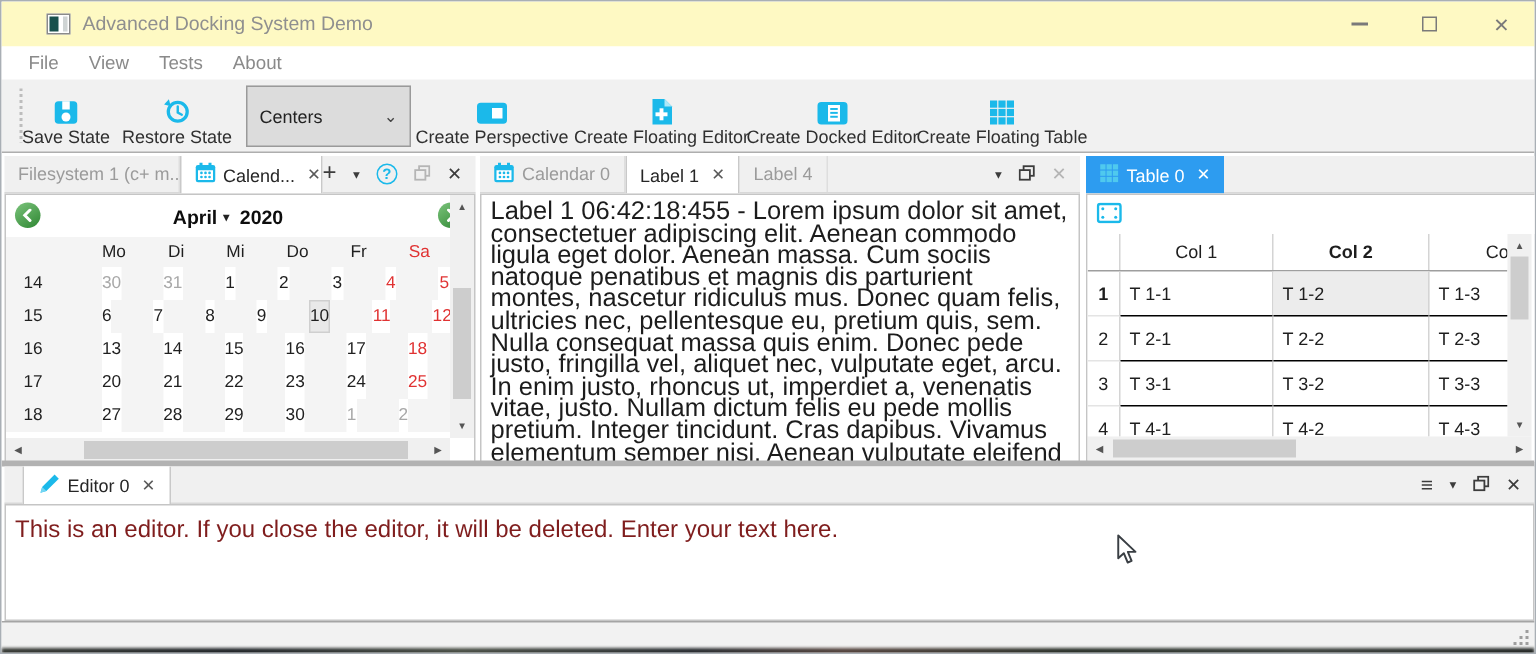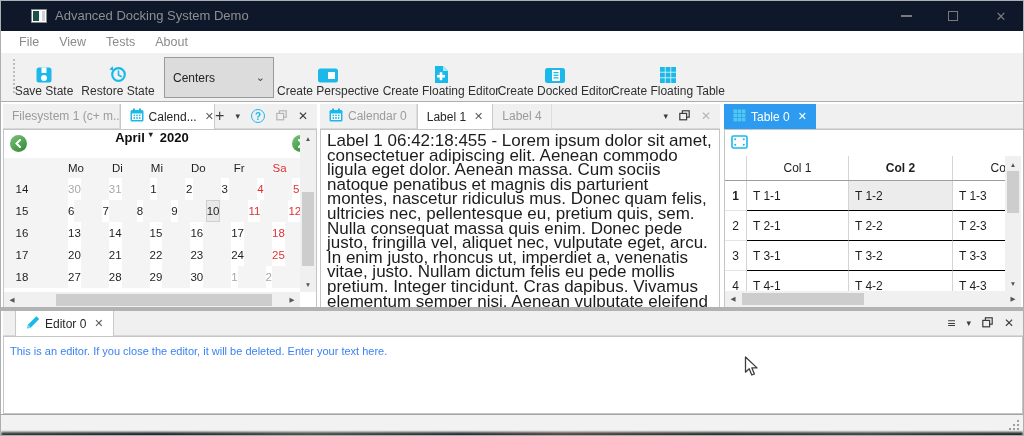--- a/index.html
+++ b/index.html
@@ -2,21 +2,21 @@
 <html><head>
 <meta charset="utf-8">
 <style>
   html,body{margin:0;padding:0;background:#e8e8e8;}
   #app{position:relative;width:1024px;height:436px;background:#ffffff;
        font-family:"Liberation Sans",sans-serif;font-size:12px;color:#2b2b2b;
        overflow:hidden;border:1px solid #a9afb5;box-sizing:border-box;}
   .abs{position:absolute;}
 
   
-  .titlebar{left:0;top:0;width:100%;height:30px;background:#0f172a;}
+  .titlebar{left:0;top:0;width:100%;height:30px;background:#fef9c3;}
   .app-icon{left:30px;top:8px;width:16px;height:14px;border:1px solid #8a8a8a;background:#fff;box-sizing:border-box;}
   .app-icon .pane{position:absolute;left:1px;top:1px;width:6px;height:10px;background:#19514d;}
   .app-icon .pane2{position:absolute;right:1px;top:1px;width:3px;height:10px;background:#cfd4d4;}
   .title-text{left:54px;top:0;height:30px;line-height:30px;color:#8f8f8f;font-size:13px;white-space:nowrap;}
   .win-btn{top:0;width:34px;height:30px;display:flex;align-items:center;justify-content:center;color:#757575;}
   .glyph-min{width:11px;height:2px;background:#7a7a7a;}
   .glyph-max{width:10px;height:10px;border:1.4px solid #7a7a7a;box-sizing:border-box;}
   .glyph-close{font-size:13px;color:#7a7a7a;}
 
   
@@ -56,21 +56,21 @@
   .dock-left{left:2px;top:103px;width:314px;height:205px;}
   .dock-center{left:319px;top:103px;width:400px;height:205px;}
   .dock-right{left:723px;top:103px;width:356px;height:205px;}
   .dock-bottom{left:2px;top:310px;width:1020px;height:103px;}
   .h-splitter{left:0;top:306px;width:100%;height:4px;background:#b2b2b2;}
 
   
   .cal-nav{position:absolute;left:0;top:0;width:296px;height:28px;background:#fff;}
   .cal-nav-btn{position:absolute;top:5px;width:17px;height:17px;border-radius:50%;
      background:linear-gradient(145deg,#7cc47c,#2e8632);display:flex;align-items:center;justify-content:center;}
-  .cal-title{position:absolute;left:0;top:0;width:296px;height:28px;display:flex;
+  .cal-title{position:absolute;left:0;top:0;width:296px;height:28px;display:flex;align-items:center;
      justify-content:center;gap:7px;font-weight:bold;font-size:13px;color:#0d0d0d;}
   .cal-month-arrow{font-size:8px;color:#222;margin-left:-3px;}
   .cal-table{position:absolute;left:0;top:28px;width:296px;background:#f4f4f4;}
   .cal-row{display:flex;height:22px;gap:28px;}
   .cal-headrow{height:20px;}
   .cal-cell{flex:1;display:flex;align-items:center;justify-content:center;font-size:11.5px;color:#1f1f1f;box-sizing:border-box;}
   .cal-wk{flex:0 0 36px;background:#f4f4f4;}
   .cal-day{background:#fff;}
   .cal-cell.red{color:#e03232;}
   .cal-cell.muted{color:#a8a8a8;}
@@ -102,21 +102,21 @@
   .tc.rowhead{display:flex;align-items:center;justify-content:center;border-right:1px solid #d4d4d4;border-bottom:1px solid #e4e4e4;}
   .tc.cell{display:flex;align-items:center;padding-left:6px;border-right:1px solid #d4d4d4;border-bottom:1px solid #000000;}
   .tc.bold{font-weight:bold;}
   .tc.selcell{background:#ececec;}
   .trow .tc:nth-child(1){width:22px;}
   .trow .tc:nth-child(2){width:102px;}
   .trow .tc:nth-child(3){width:104px;}
   .trow .tc:nth-child(4){width:104px;}
 
   
-  .editor-text{position:absolute;left:6px;top:8px;right:6px;font-size:11px;color:#3b82f6;}
+  .editor-text{position:absolute;left:6px;top:8px;right:6px;font-size:16px;color:#7f1d1d;}
 
   
   .statusbar{left:0;top:413px;width:100%;height:18px;background:#f2f2f2;border-top:1px solid #a5a5a5;box-sizing:border-box;}
   .sizegrip{right:3px;top:418px;width:12px;height:12px;}
   .desktop-strip{left:0;top:431px;width:100%;height:5px;filter:blur(1px);
      background:linear-gradient(90deg,#3a3d38 0%,#23272b 15%,#4a4f46 30%,#2b2f33 45%,#55453f 55%,#2c332c 70%,#3f4440 85%,#262a28 100%);}
 
   .cursor{left:743px;top:355px;pointer-events:none;}
 </style>
 </head>

